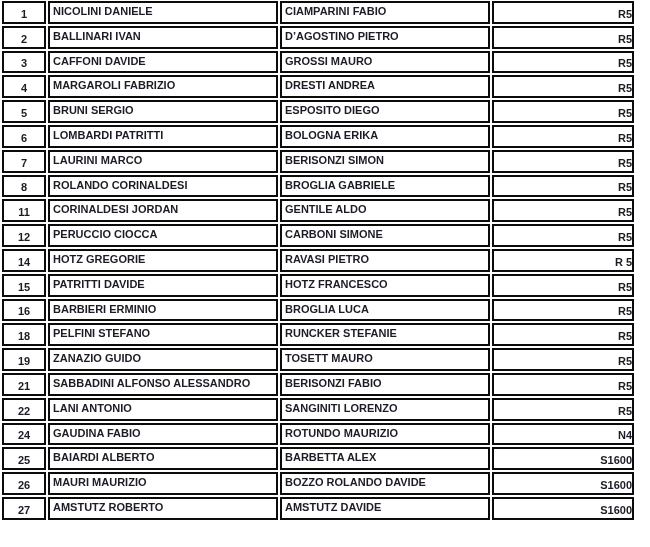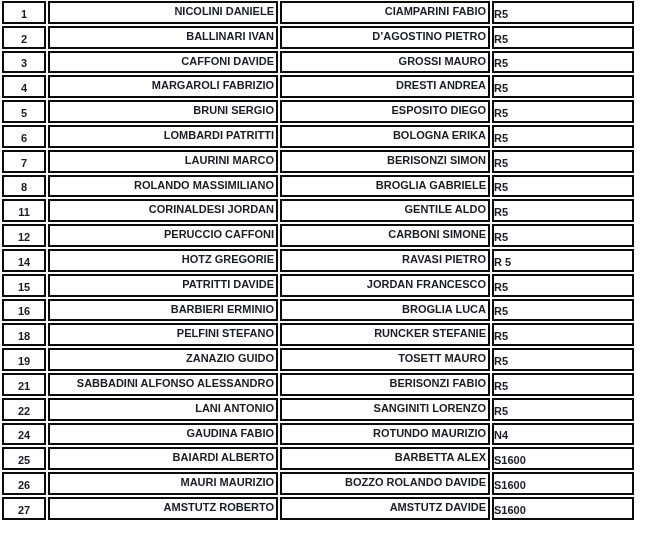--- a/index.html
+++ b/index.html
@@ -36,26 +36,26 @@
     color: #1c1c26;
     background: #ffffff;
     padding: 0;
   }
   td.num {
     text-align: center;
     vertical-align: middle;
     padding-top: 3px;
   }
   td.name {
-    text-align: right;
+    text-align: left;
     vertical-align: top;
     padding: 2px 2px 0 3px;
   }
   td.cls {
-    text-align: left;
+    text-align: right;
     vertical-align: middle;
     padding-top: 3px;
   }
 </style>
 </head>
 <body>
 
 <table class="entry-table">
   <colgroup>
     <col class="c-num">
@@ -101,46 +101,46 @@
     <td class="cls">R5</td>
   </tr>
       <tr>
     <td class="num">7</td>
     <td class="name">LAURINI MARCO</td>
     <td class="name">BERISONZI SIMON</td>
     <td class="cls">R5</td>
   </tr>
       <tr>
     <td class="num">8</td>
-    <td class="name">ROLANDO MASSIMILIANO</td>
+    <td class="name">ROLANDO CORINALDESI</td>
     <td class="name">BROGLIA GABRIELE</td>
     <td class="cls">R5</td>
   </tr>
       <tr>
     <td class="num">11</td>
     <td class="name">CORINALDESI JORDAN</td>
     <td class="name">GENTILE ALDO</td>
     <td class="cls">R5</td>
   </tr>
       <tr>
     <td class="num">12</td>
-    <td class="name">PERUCCIO CAFFONI</td>
+    <td class="name">PERUCCIO CIOCCA</td>
     <td class="name">CARBONI SIMONE</td>
     <td class="cls">R5</td>
   </tr>
       <tr>
     <td class="num">14</td>
     <td class="name">HOTZ GREGORIE</td>
     <td class="name">RAVASI PIETRO</td>
     <td class="cls">R 5</td>
   </tr>
       <tr>
     <td class="num">15</td>
     <td class="name">PATRITTI DAVIDE</td>
-    <td class="name">JORDAN FRANCESCO</td>
+    <td class="name">HOTZ FRANCESCO</td>
     <td class="cls">R5</td>
   </tr>
       <tr>
     <td class="num">16</td>
     <td class="name">BARBIERI ERMINIO</td>
     <td class="name">BROGLIA LUCA</td>
     <td class="cls">R5</td>
   </tr>
       <tr>
     <td class="num">18</td>

